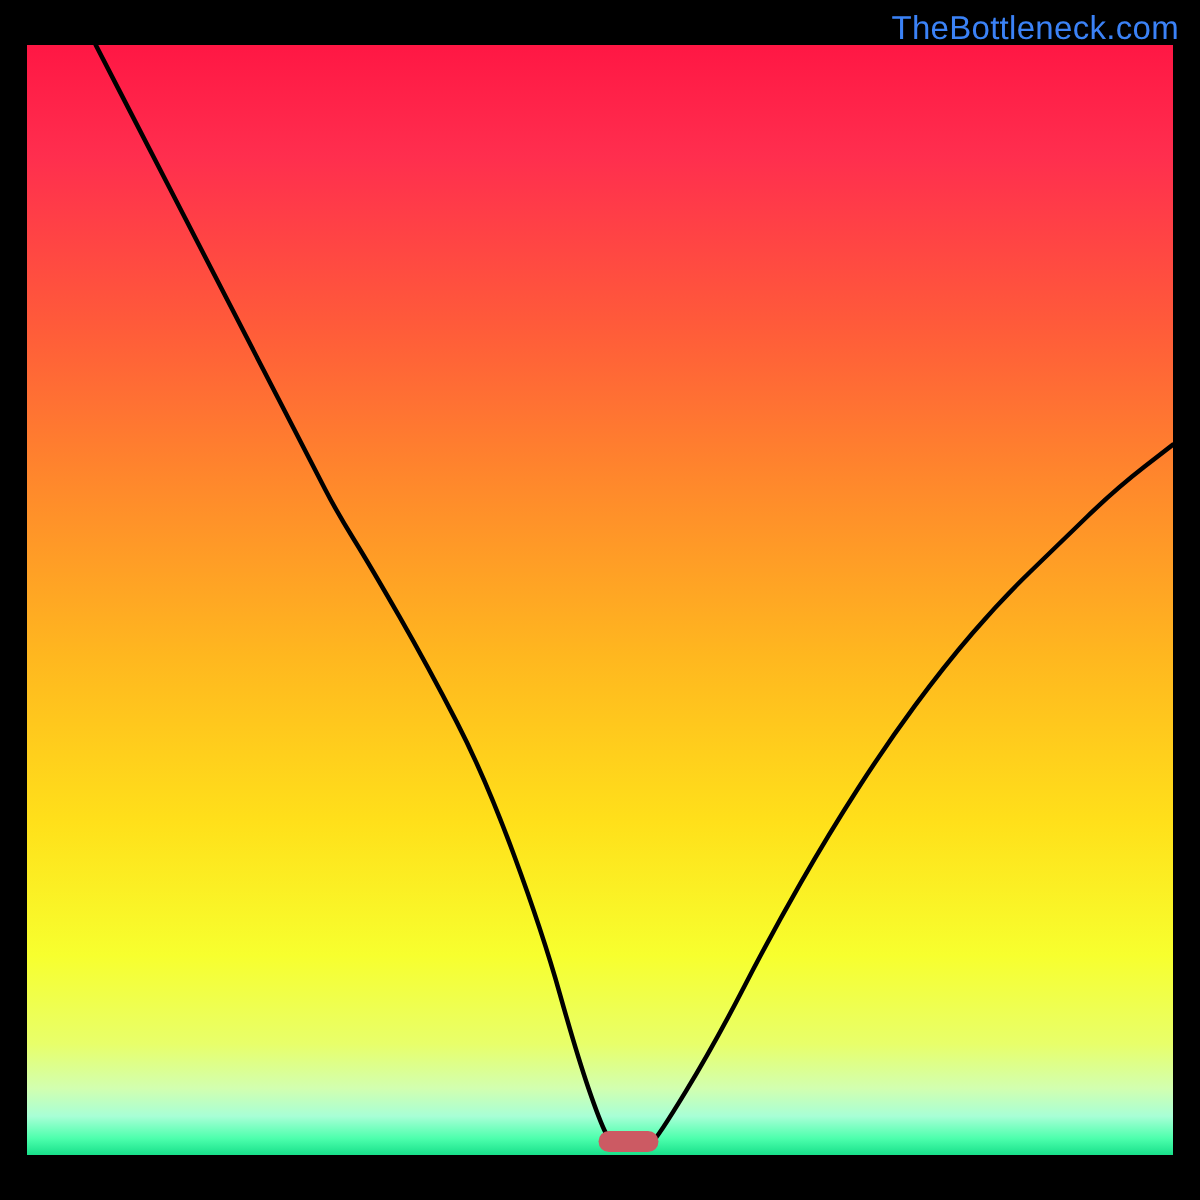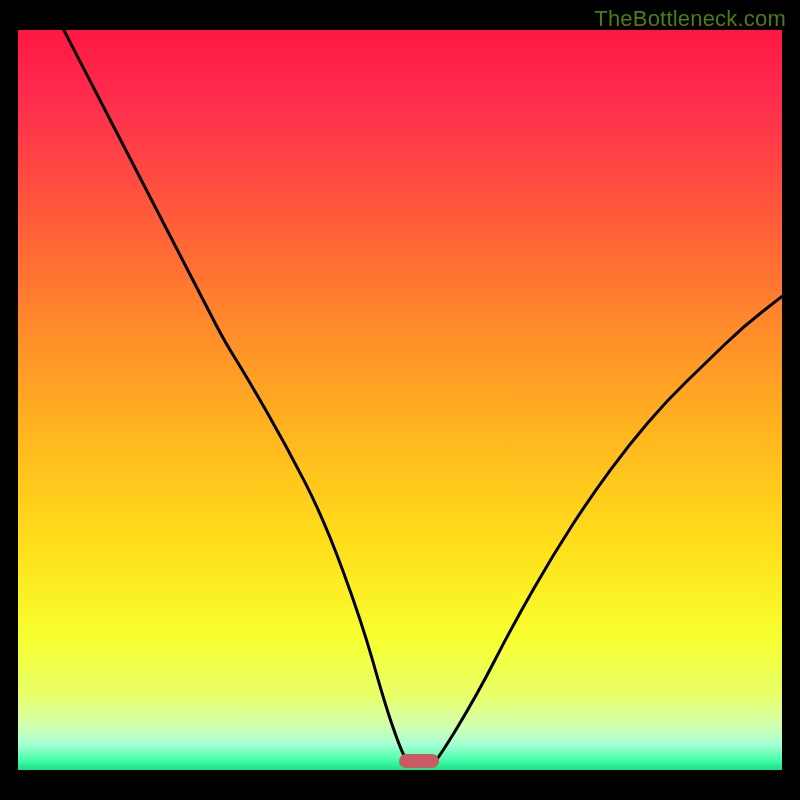--- a/index.html
+++ b/index.html
@@ -9,21 +9,21 @@
     height: 800px;
     background: #000;
     font-family: Arial, Helvetica, sans-serif;
     position: relative;
     overflow: hidden;
   }
   .watermark {
     position: absolute;
     top: 6px;
     right: 14px;
-    color: #4d7c0f;
+    color: #3b82f6;
     font-size: 22px;
     font-weight: 500;
     letter-spacing: 0.2px;
     z-index: 50;
   }
   .plot-area {
     position: absolute;
     left: 18px;
     top: 30px;
     width: 764px;

